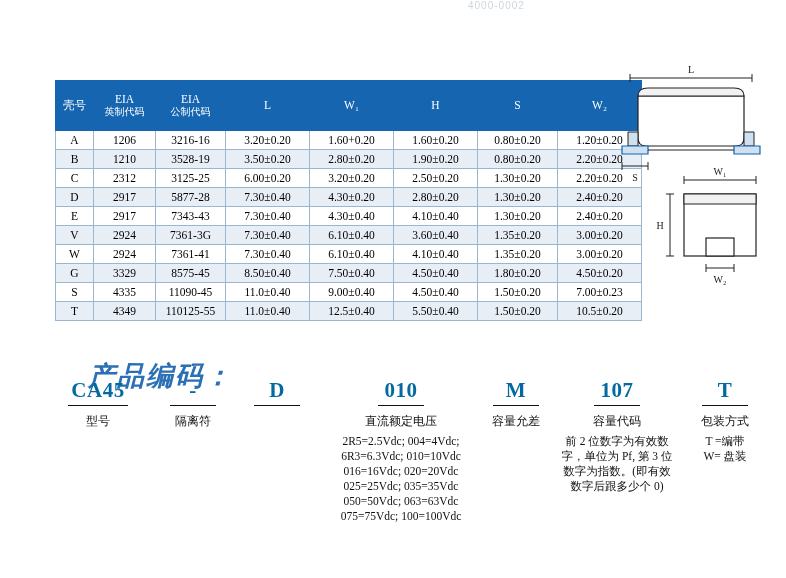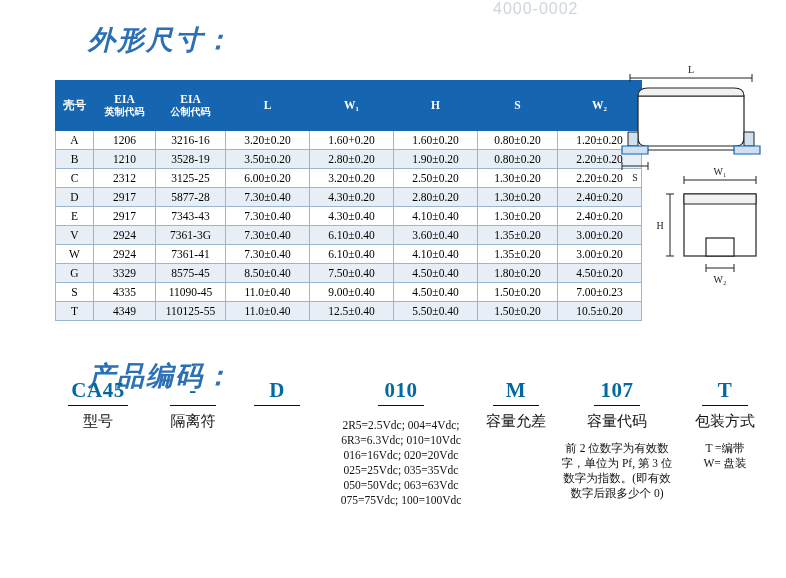--- a/index.html
+++ b/index.html
@@ -36,21 +36,21 @@
     border: 1px solid #9bb7cf;
     text-align: center;
     vertical-align: middle;
     padding: 0;
     height: 19px;
     white-space: nowrap;
   }
   .dim-table thead th {
     background: #1565b0;
     color: #ffffff;
-    font-weight: bold;
+    font-weight: normal;
     height: 46px;
     line-height: 1.15;
     padding: 12px 4px;
     border: 1px solid #1565b0;
   }
   .dim-table thead th .sub {
     display: block;
     font-size: 10px;
   }
   .col-code { width: 38px; }
@@ -80,48 +80,47 @@
     color: #0369a1;
     letter-spacing: 0.5px;
     line-height: 20px;
   }
   .pn-rule {
     border-top: 1.6px solid #111;
     margin: 5px auto 0 auto;
   }
   .pn-label {
     margin-top: 8px;
-    font-size: 15px;
+    font-size: 12px;
     color: #111;
     line-height: 15px;
   }
   .pn-desc {
-    margin-top: 12px;
+    margin-top: 5px;
     font-size: 11.5px;
     color: #111;
     line-height: 15px;
     white-space: pre-line;
   }
   .top-faint {
     position: absolute;
-    left: 493px; top: 0px;
-    font-size: 16px;
+    left: 468px; top: 0px;
+    font-size: 10px;
     color: #cdd6de;
     font-family: "Liberation Sans", sans-serif;
     letter-spacing: 1px;
   }
 </style>
 </head>
 <body>
 
 <div class="page">
 
   <div class="top-faint">4000-0002</div>
 
-  <div class="section-title" id="title-dimensions">外形尺寸：</div>
 
   <table class="dim-table">
     <thead>
       <tr>
         <th class="col-code">
           <span>壳号</span>
         </th>
         <th class="col-eia1">
           <span>EIA</span>
           <span class="sub">英制代码</span>
@@ -318,20 +317,21 @@
         <div class="pn-rule" style="width: 46px;"></div>
         <div class="pn-label">隔离符</div>
       </div>
       <div class="pn-col" style="left: 198px; top: 0px; width: 78px;">
         <div class="pn-code">D</div>
         <div class="pn-rule" style="width: 46px;"></div>
       </div>
       <div class="pn-col" style="left: 286px; top: 0px; width: 150px;">
         <div class="pn-code">010</div>
         <div class="pn-rule" style="width: 46px;"></div>
+        <div class="pn-label">直流额定电压</div>
         <div class="pn-desc">2R5=2.5Vdc; 004=4Vdc;
 6R3=6.3Vdc; 010=10Vdc
 016=16Vdc; 020=20Vdc
 025=25Vdc; 035=35Vdc
 050=50Vdc; 063=63Vdc
 075=75Vdc; 100=100Vdc</div>
       </div>
       <div class="pn-col" style="left: 428px; top: 0px; width: 96px;">
         <div class="pn-code">M</div>
         <div class="pn-rule" style="width: 46px;"></div>

